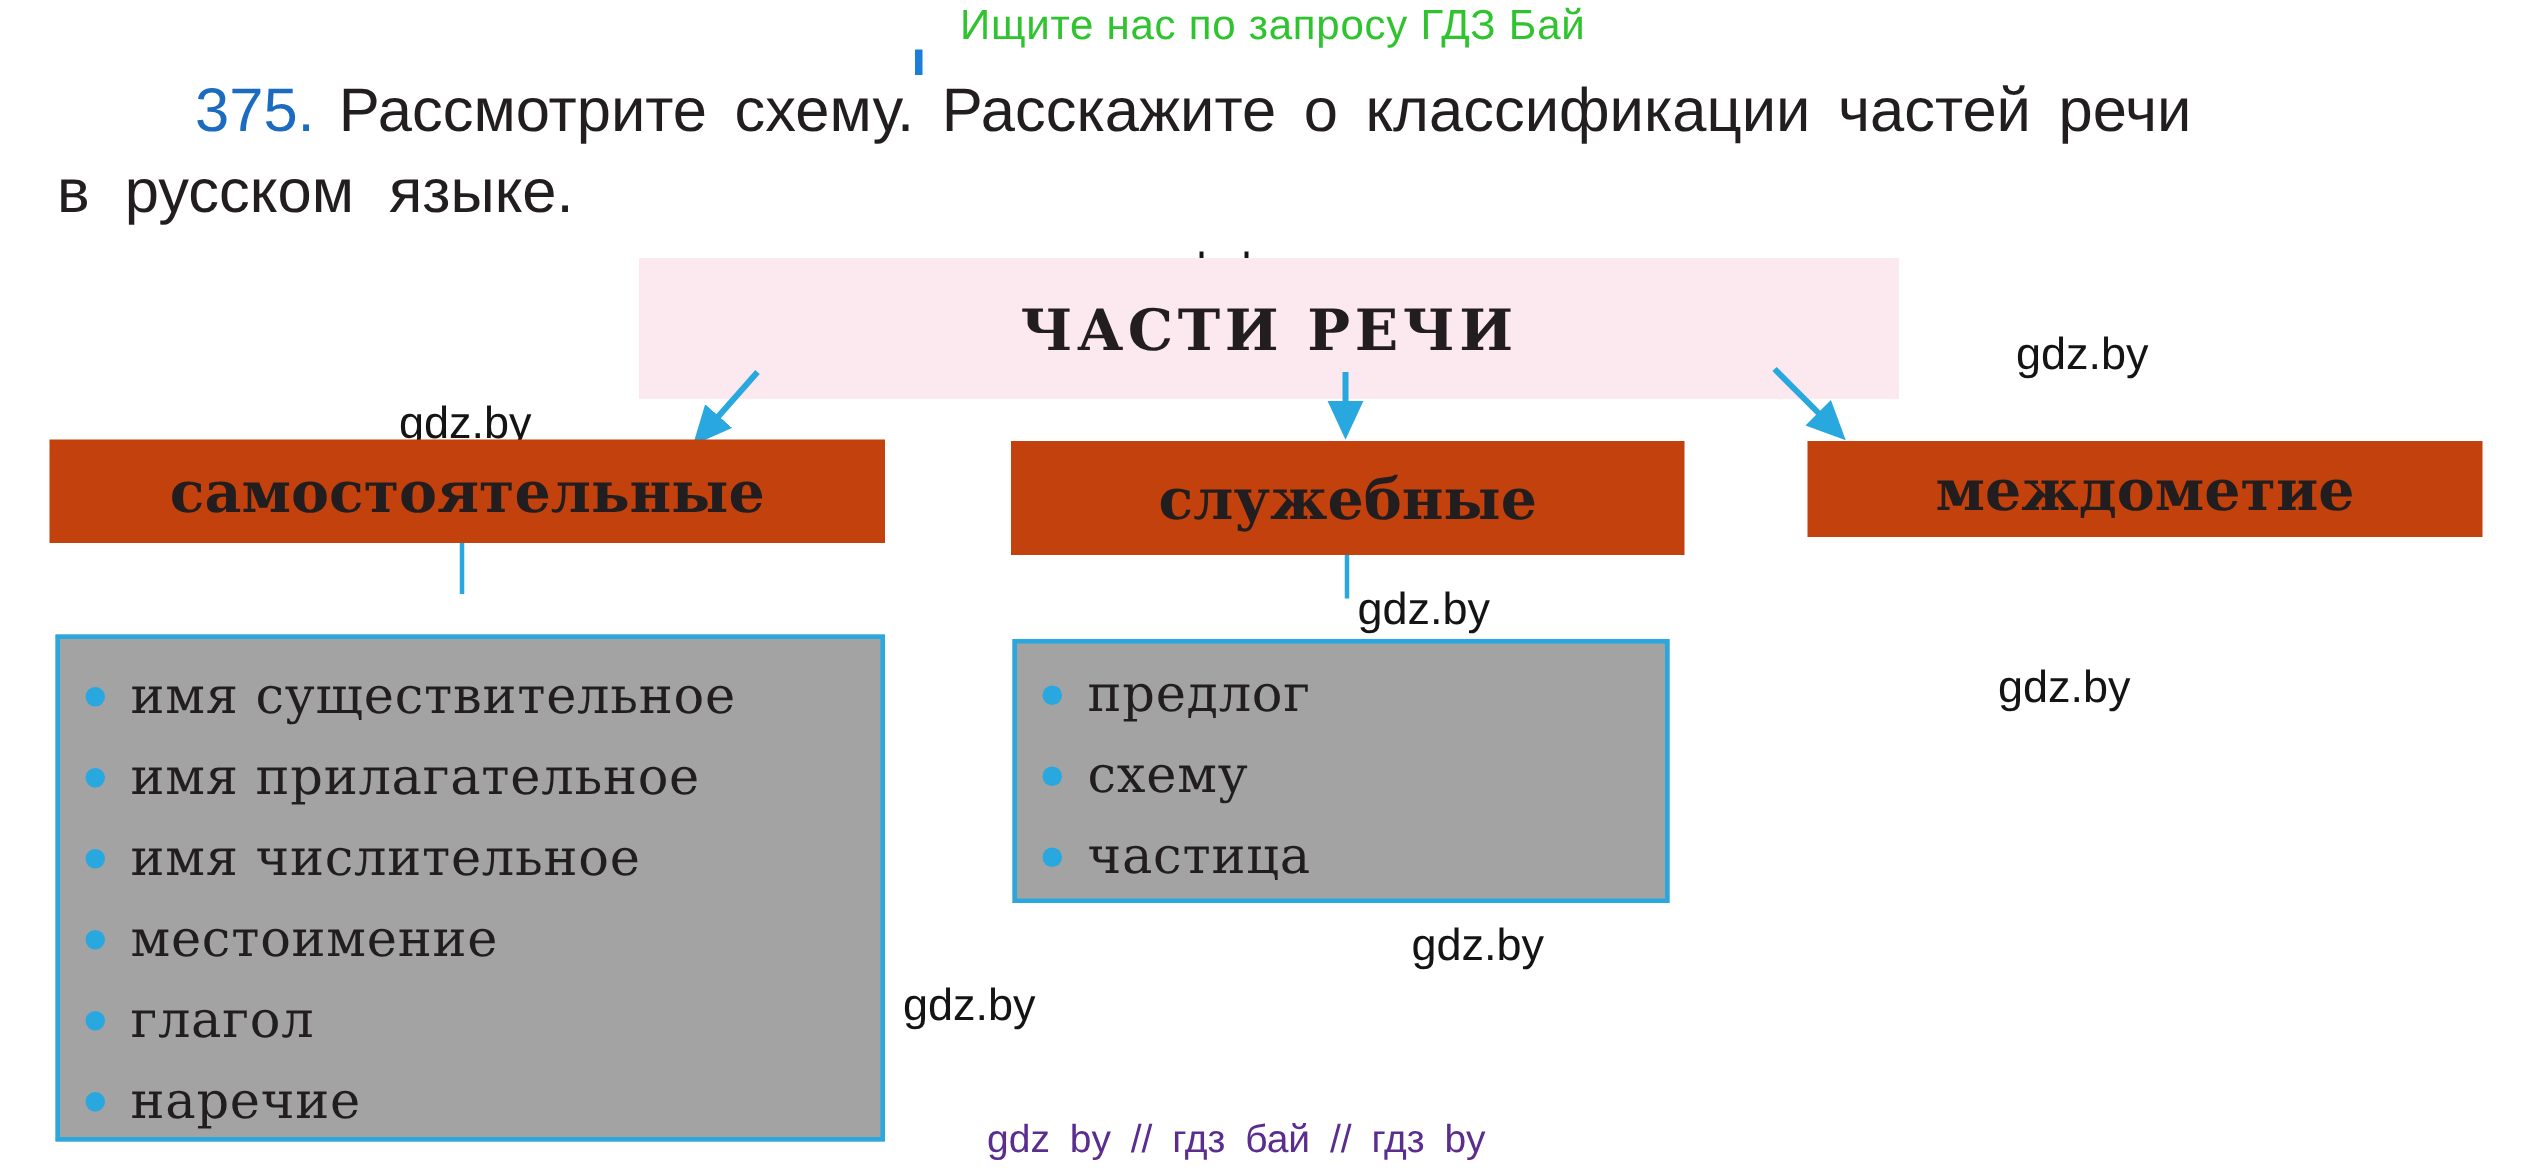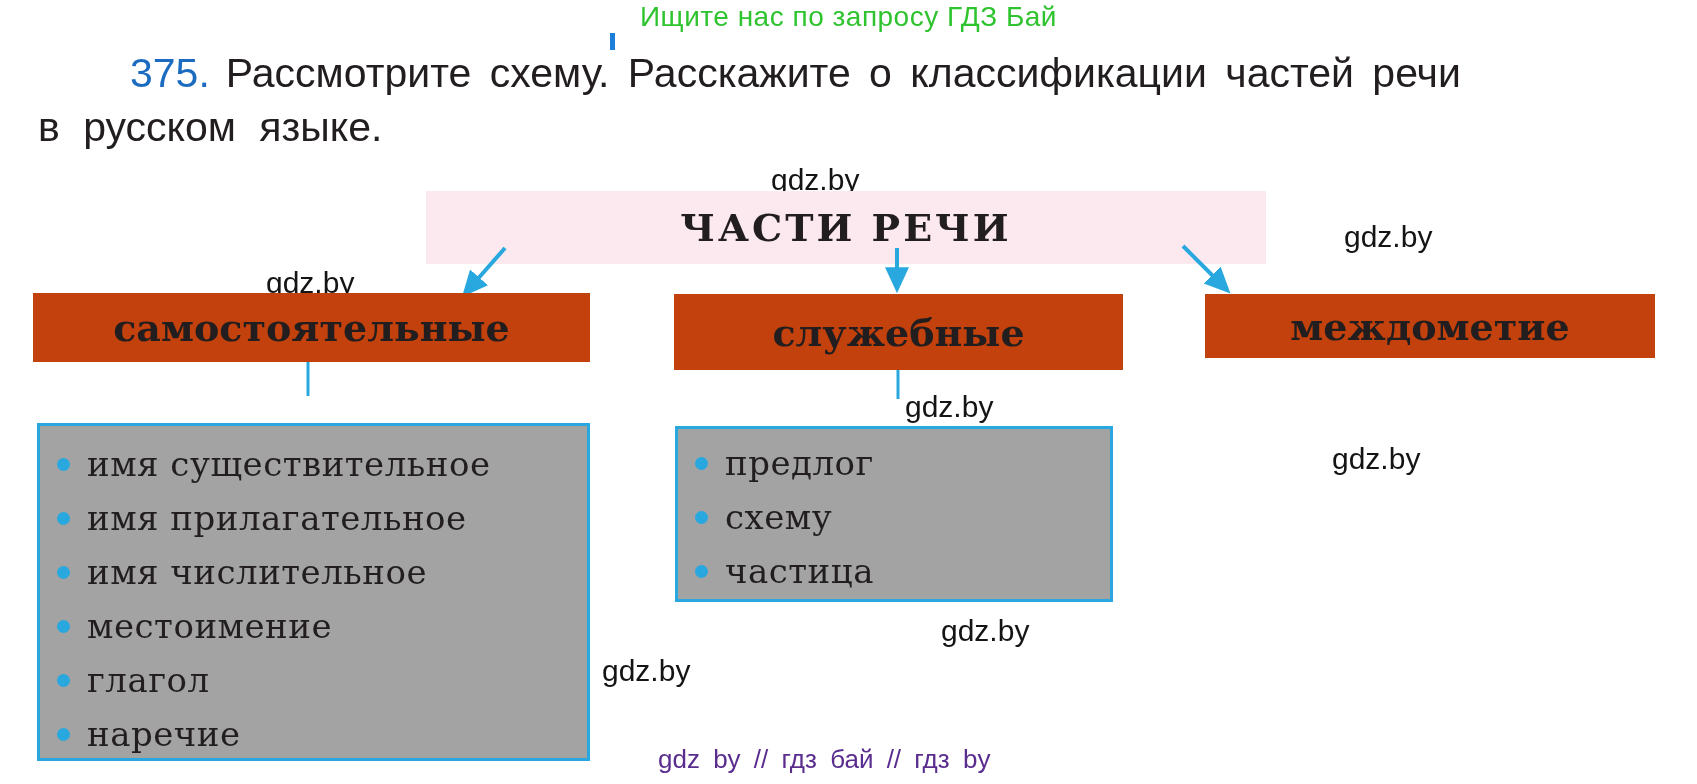--- a/index.html
+++ b/index.html
@@ -24,22 +24,22 @@
   .ex-line2{
     position:absolute;left:38px;top:104px;white-space:nowrap;
     font-size:41px;color:#221e1f;word-spacing:12px;
   }
   .wm{
     position:absolute;font-size:30px;color:#141414;white-space:nowrap;
     font-family:"Liberation Sans",sans-serif;
     margin-top:40px;
   }
   .title-box{
-    position:absolute;left:426px;top:172px;width:840px;height:73px;
-    background:#fce8ef;display:flex;align-items:center;justify-content:center;margin-top:19px;
+    position:absolute;left:426px;top:172px;width:840px;height:94px;
+    background:#fce8ef;display:flex;align-items:center;justify-content:center;
   }
   .title-box span{
     font-family:"DejaVu Serif","Liberation Serif",serif;
     font-weight:700;font-size:38px;letter-spacing:3px;color:#221e1f;
   }
   .branch{
     position:absolute;background:#c2410c;display:flex;align-items:center;justify-content:center;
   }
   .branch span{
     font-family:"DejaVu Serif","Liberation Serif",serif;

